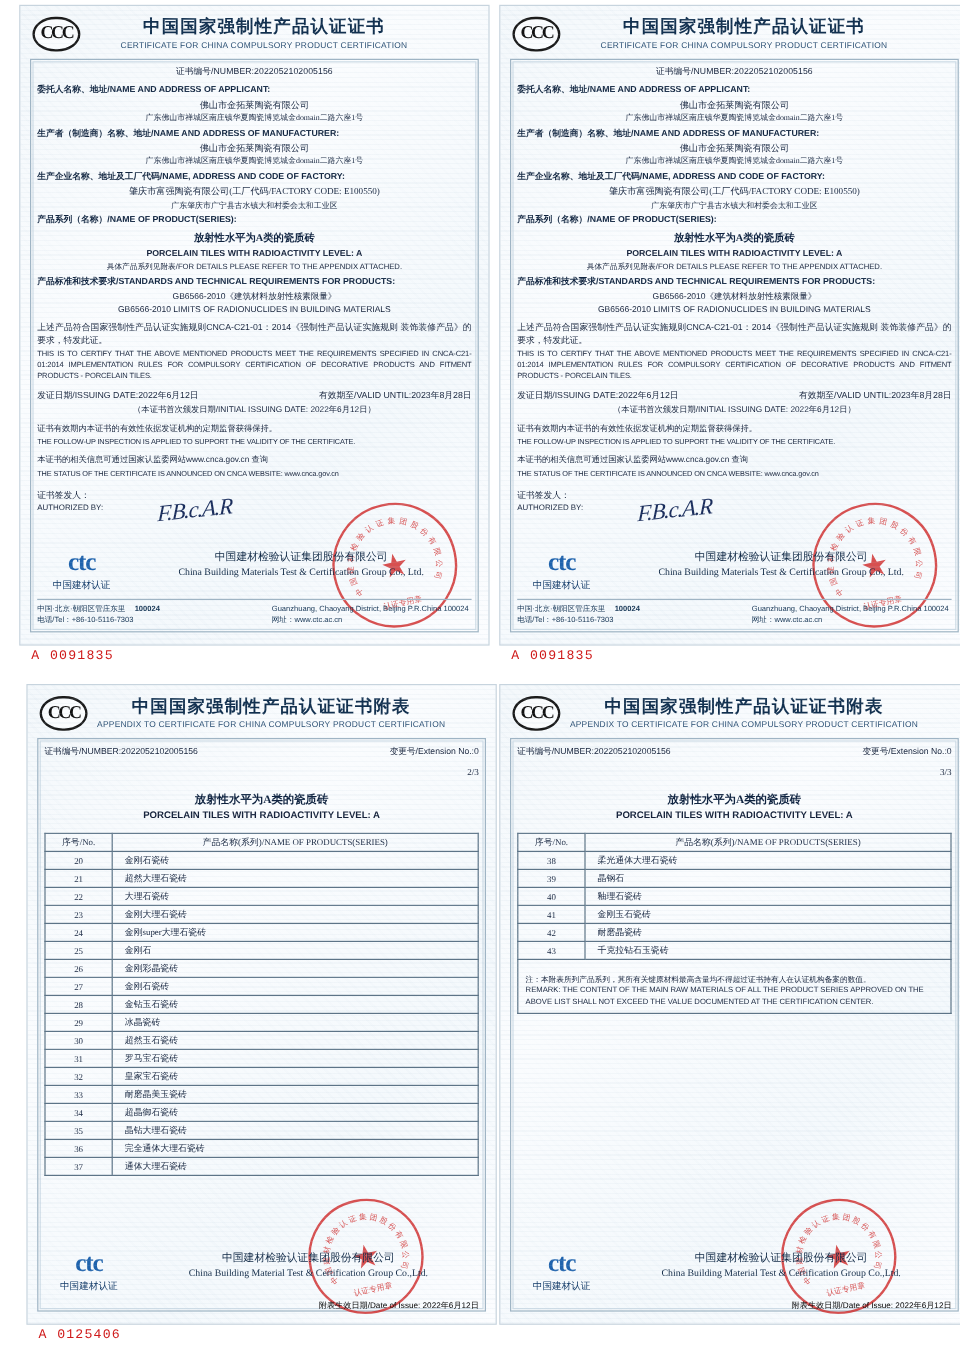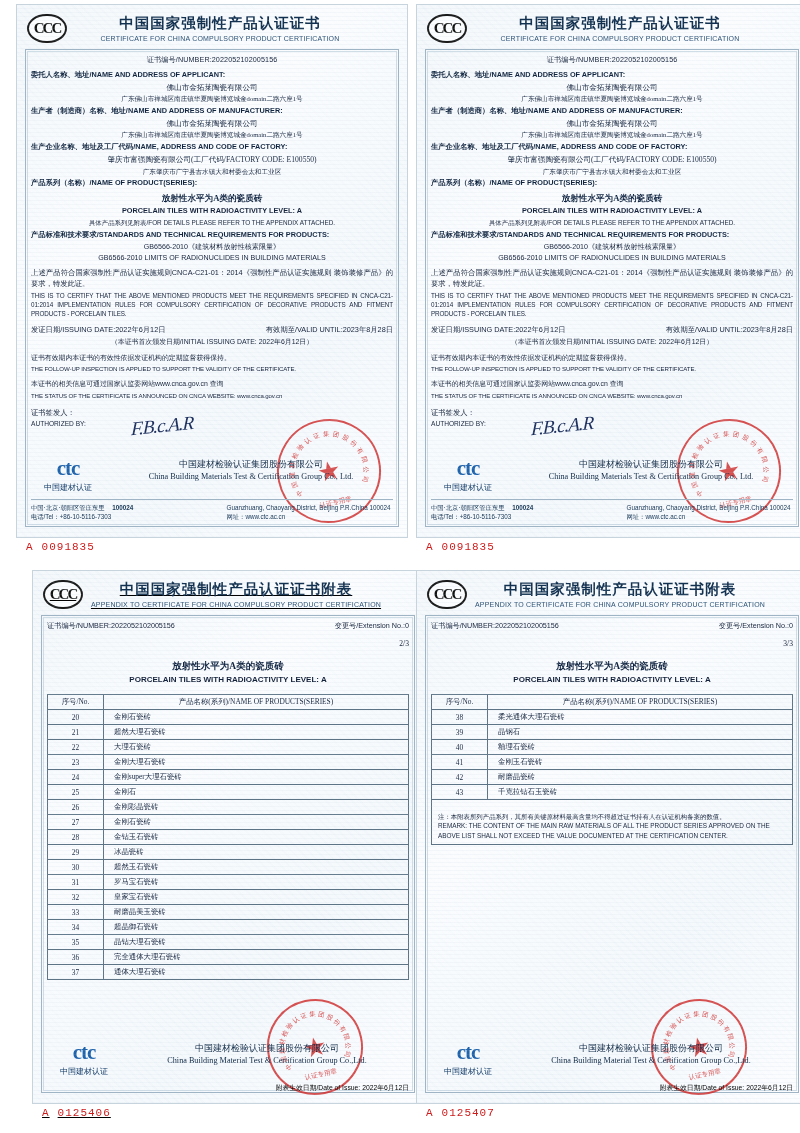--- a/index.html
+++ b/index.html
@@ -13,21 +13,21 @@
     position: relative;
     overflow: hidden;
   }
   .sheet {
     position: absolute;
     width: 400px; height: 566px;
     padding: 4px 4px 0 16px;
   }
   .sheet.tl { left: 0; top: 0; }
   .sheet.tr { left: 400px; top: 0; }
-  .sheet.bl { left: 16px; top: 566px; text-decoration: underline; }
+  .sheet.bl { left: 6px; top: 566px; }
   .sheet.br { left: 400px; top: 566px; }
 
   .cert {
     position: relative;
     width: 392px; height: 534px;
     background:
       linear-gradient(135deg, rgba(236,243,248,0.55) 0%, rgba(250,252,254,0.9) 35%, rgba(238,245,250,0.6) 70%, rgba(252,253,255,0.9) 100%),
       repeating-linear-gradient(45deg, rgba(205,220,232,0.18) 0 2px, rgba(255,255,255,0) 2px 6px),
       #fdfeff;
     border: 1px solid #c7d4de;
@@ -811,16 +811,13 @@
         <div class="org-cn">中国建材检验认证集团股份有限公司</div>
         <div class="org-en">China Building Material Test &amp; Certification Group Co.,Ltd.</div>
       </div>
     </div>
 
     <div class="apx-issue">
       <span>附表生效日期/Date of Issue:</span>
       <span>2022年6月12日</span>
     </div>
   </div>
-  <div class="serial">
-    <span class="a">A</span><span>0125407</span>
-  </div>
 </div>
 
 </body></html>

